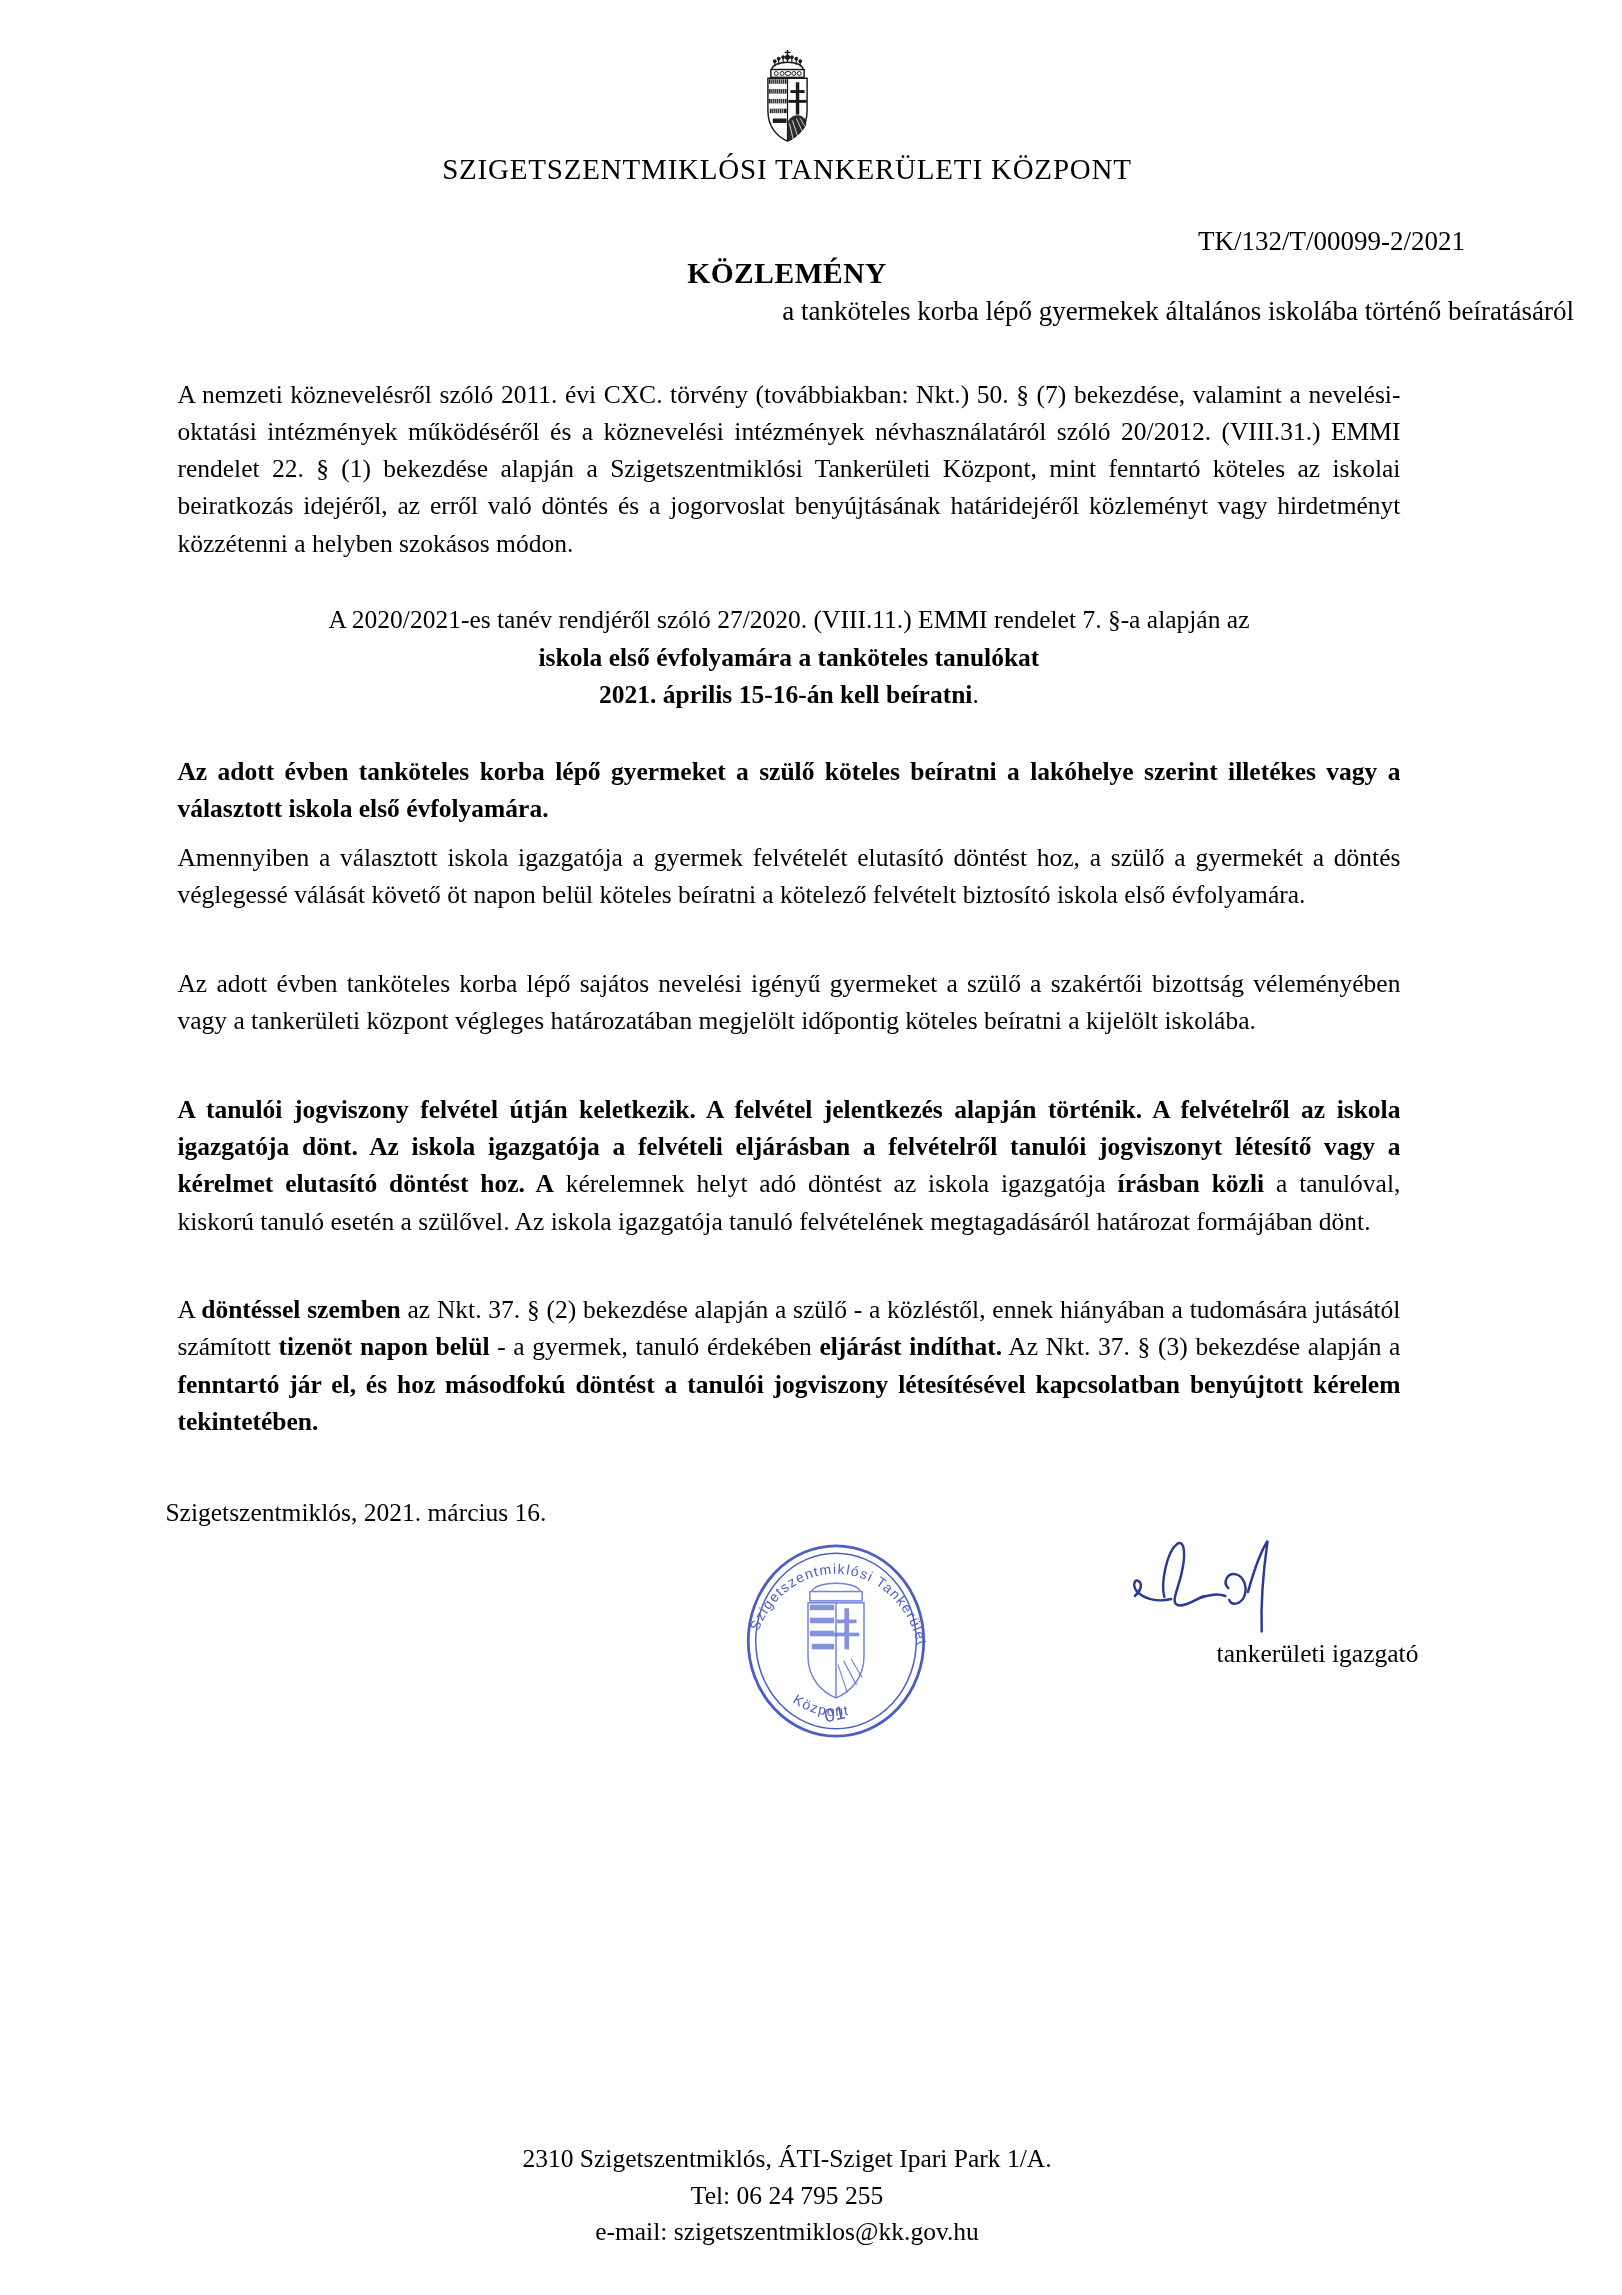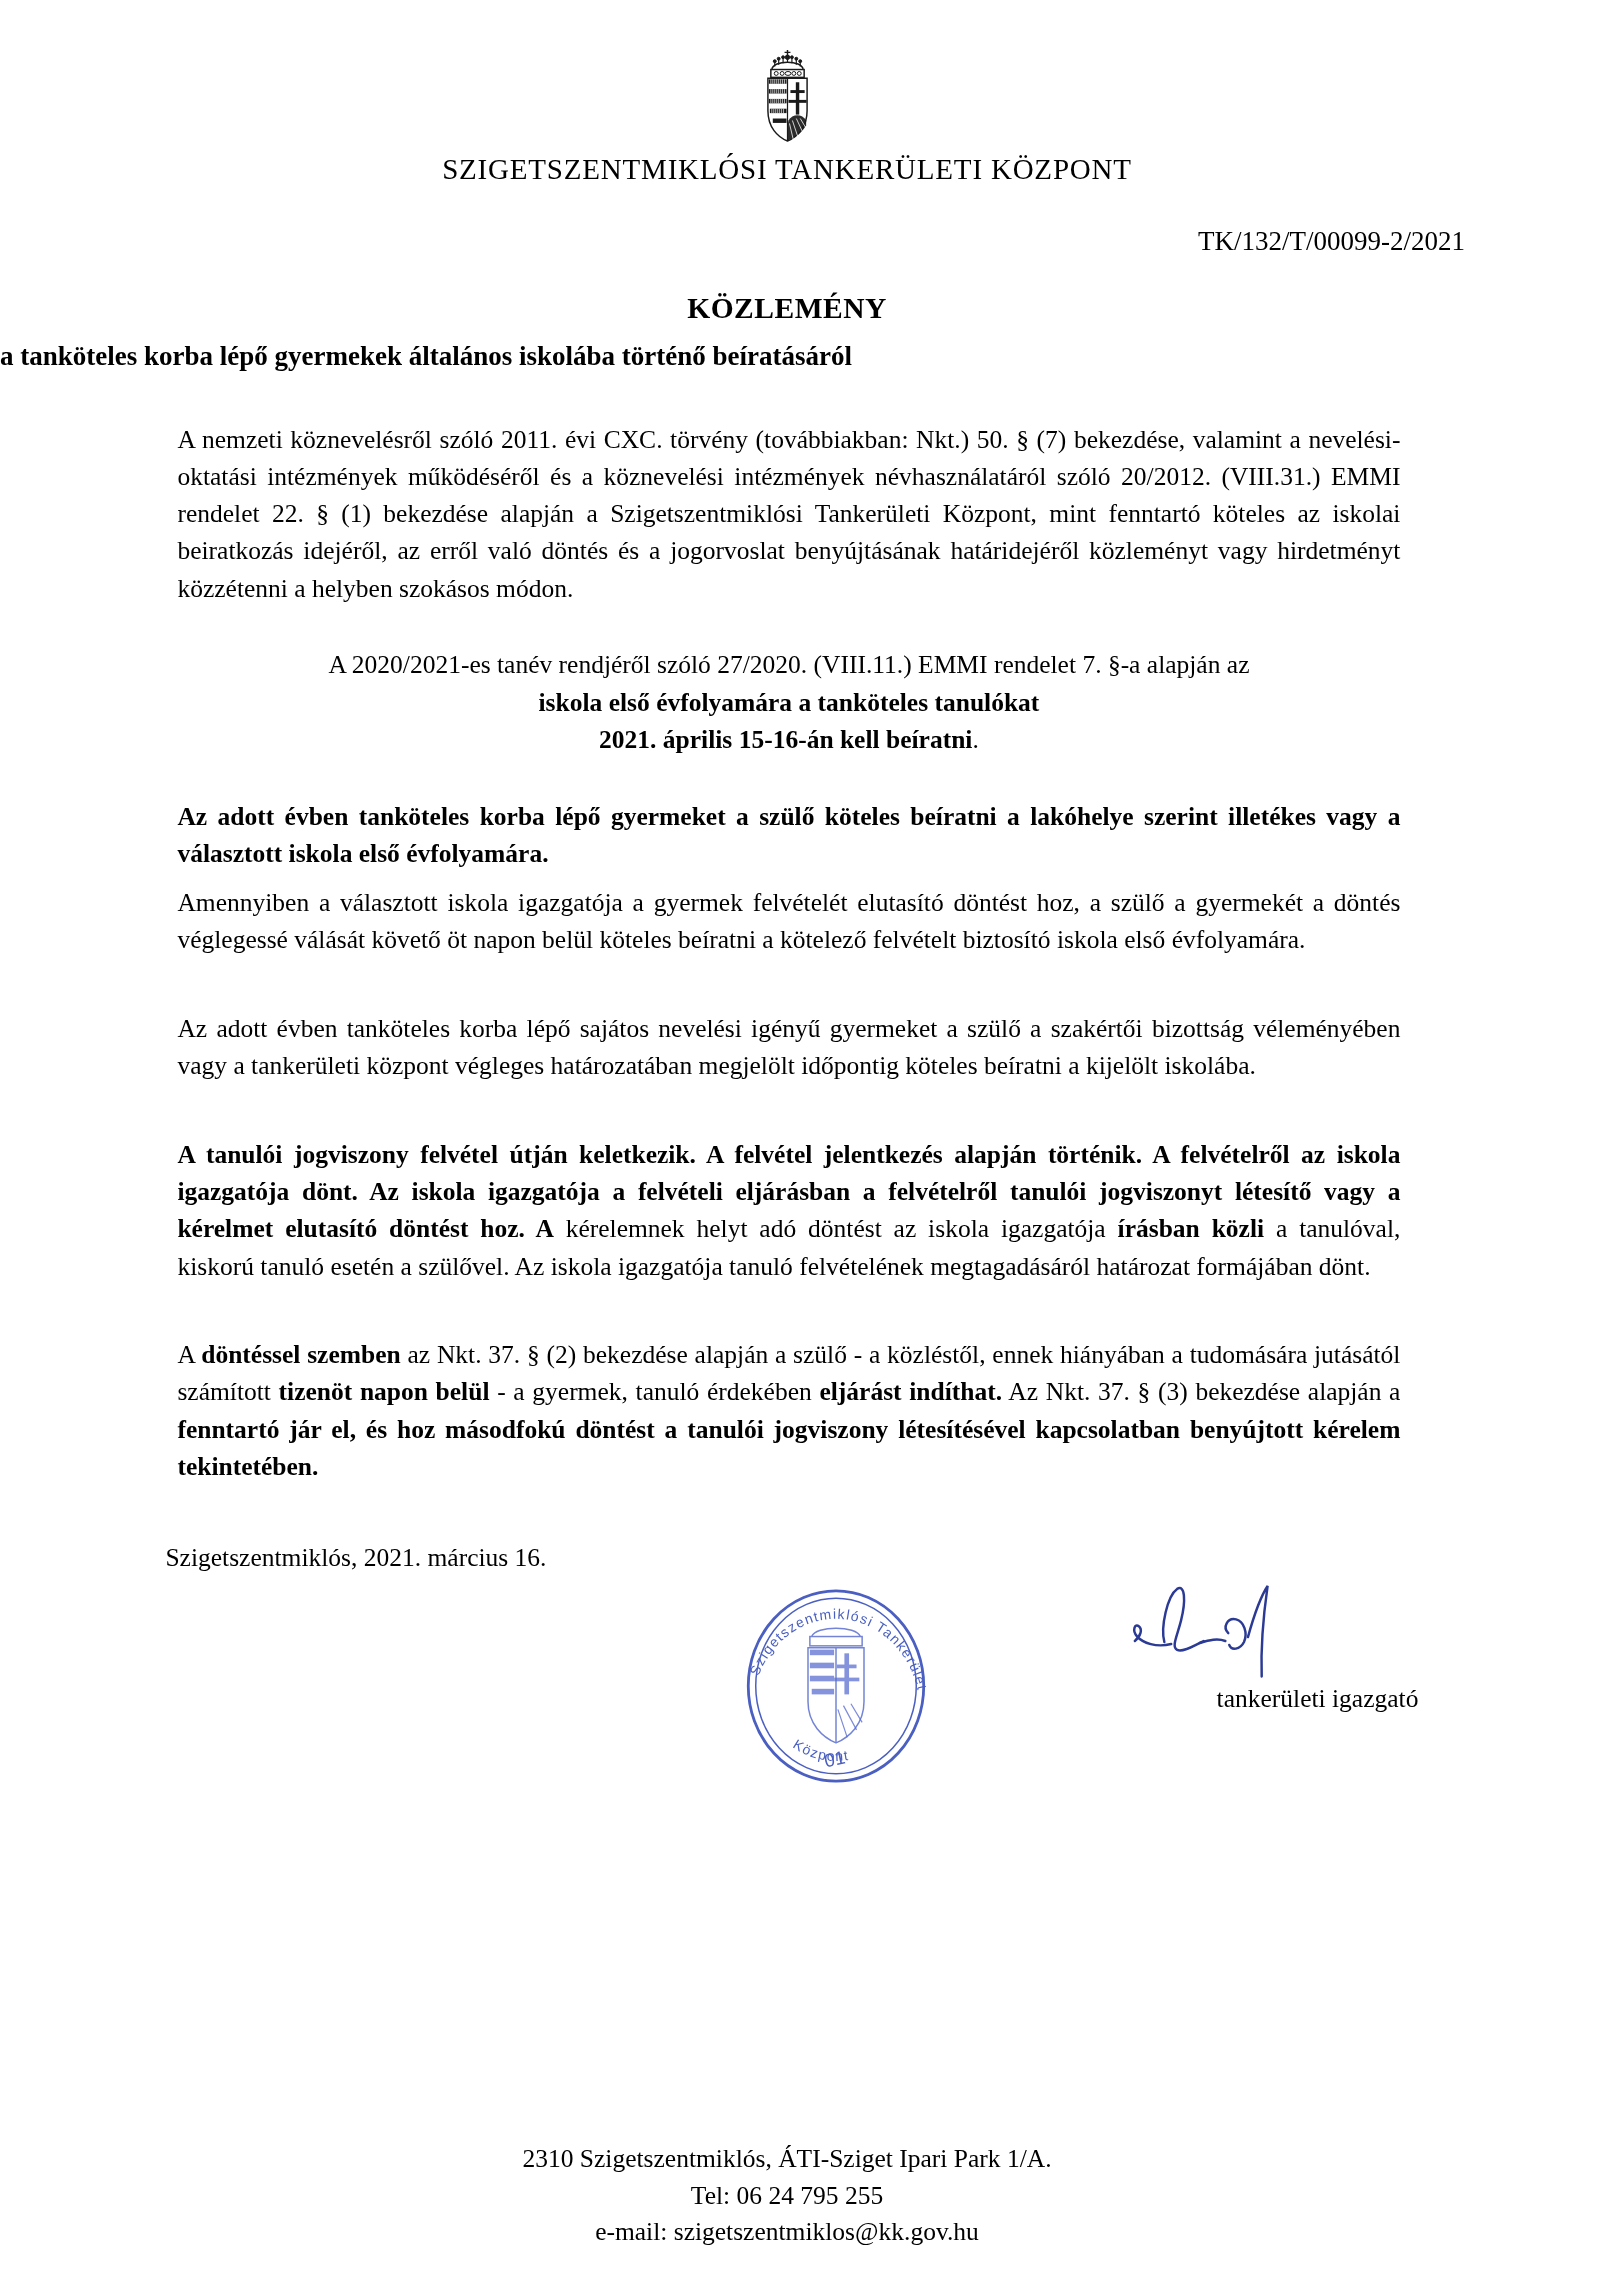--- a/index.html
+++ b/index.html
@@ -50,28 +50,27 @@
     margin-top: 40px;
     padding-right: 109px;
     white-space: nowrap;
   }
 
   
   .title-main {
     text-align: center;
     font-size: 29.5px;
     font-weight: bold;
-    margin-top: 35px;
     letter-spacing: 0.5px;
   }
   .title-sub {
-    text-align: left;
+    text-align: right;
     font-size: 27px;
-    font-weight: bold;
-    margin-top: 16px;
+    font-weight: normal;
+    margin-top: 6px;
   }
 
   
   .body-area {
     margin: 0 auto;
     width: 1247px;
     padding-left: 3.9px;
     font-size: 25.5px;
     line-height: 1.46;
   }

